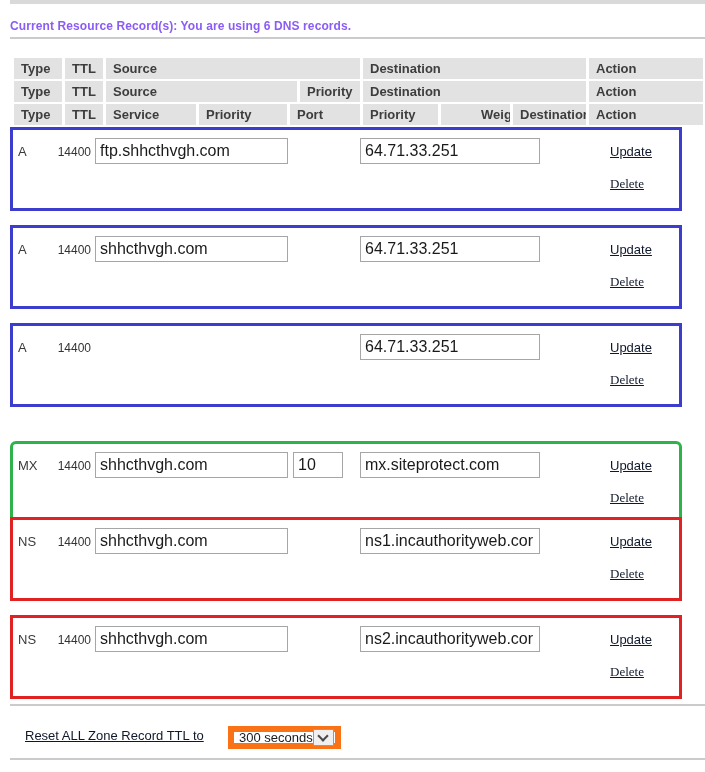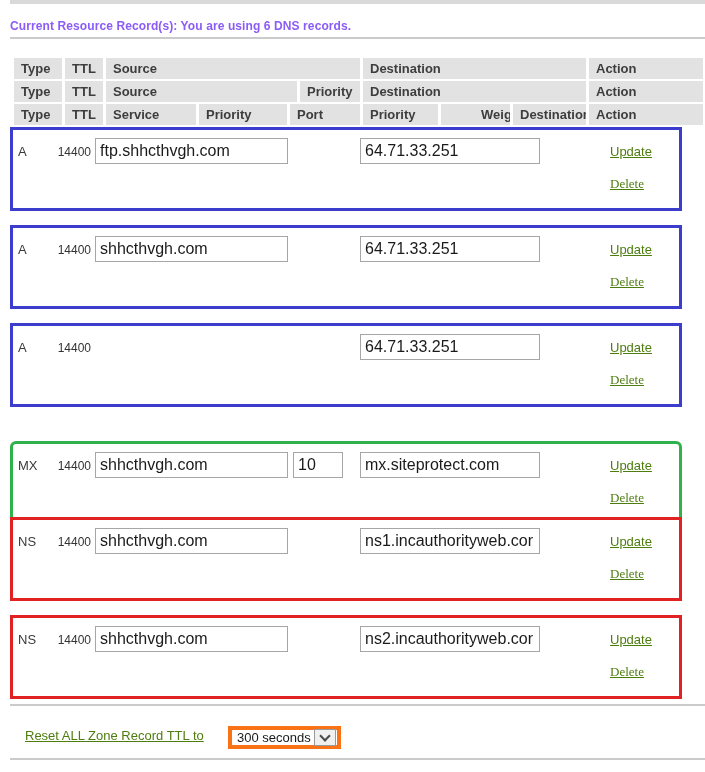--- a/index.html
+++ b/index.html
@@ -42,30 +42,30 @@
   .rec .type{position:absolute;left:5px;top:14px;font-size:13px;color:#3a3a3a;}
   .rec .ttl{position:absolute;left:28px;top:15px;width:50px;text-align:right;font-size:12px;color:#333;}
   .rec input{
     position:absolute;top:8px;height:26px;box-sizing:border-box;
     border:1px solid #a6a6a6;background:#fff;color:#1a1a1a;
     font-family:"Liberation Sans", sans-serif;font-size:16px;padding:1px 4px;
   }
   .rec .src{left:82px;width:193px;}
   .rec .prio{left:280px;width:50px;}
   .rec .dst{left:347px;width:180px;}
-  a.lnk{color:#4d7c0f;text-decoration:underline;font-size:13px;cursor:pointer;}
+  a.lnk{color:#0f172a;text-decoration:underline;font-size:13px;cursor:pointer;}
   .rec .upd{position:absolute;left:597px;top:14px;}
   .rec .del{position:absolute;left:597px;top:46px;font-family:Liberation Serif, serif;}
   .r1b{top:127px;} .r2b{top:225px;} .r3b{top:323px;}
   .r4b{top:441px;border-radius:6px;} .r5b{top:517px;} .r6b{top:615px;}
 
   .reset-link{position:absolute;left:25px;top:728px;font-size:14px;}
   .ttl-select{
     position:absolute;left:228px;top:726px;width:113px;height:23px;
-    border:4px solid #f97316;background:#fff;box-sizing:border-box;
+    border:6px solid #f97316;background:#fff;box-sizing:border-box;
     display:flex;align-items:center;justify-content:space-between;cursor:default;
   }
   .ttl-select .val{font-size:13px;color:#1a1a1a;padding-left:5px;white-space:nowrap;}
   .sel-btn{
     width:22px;height:17px;margin-right:1px;background:#f0f0f0;
     border:1px solid #9a9a9a;box-sizing:border-box;
     display:flex;align-items:center;justify-content:center;
   }
   .chev{
     display:block;width:6px;height:6px;margin-top:-3px;

